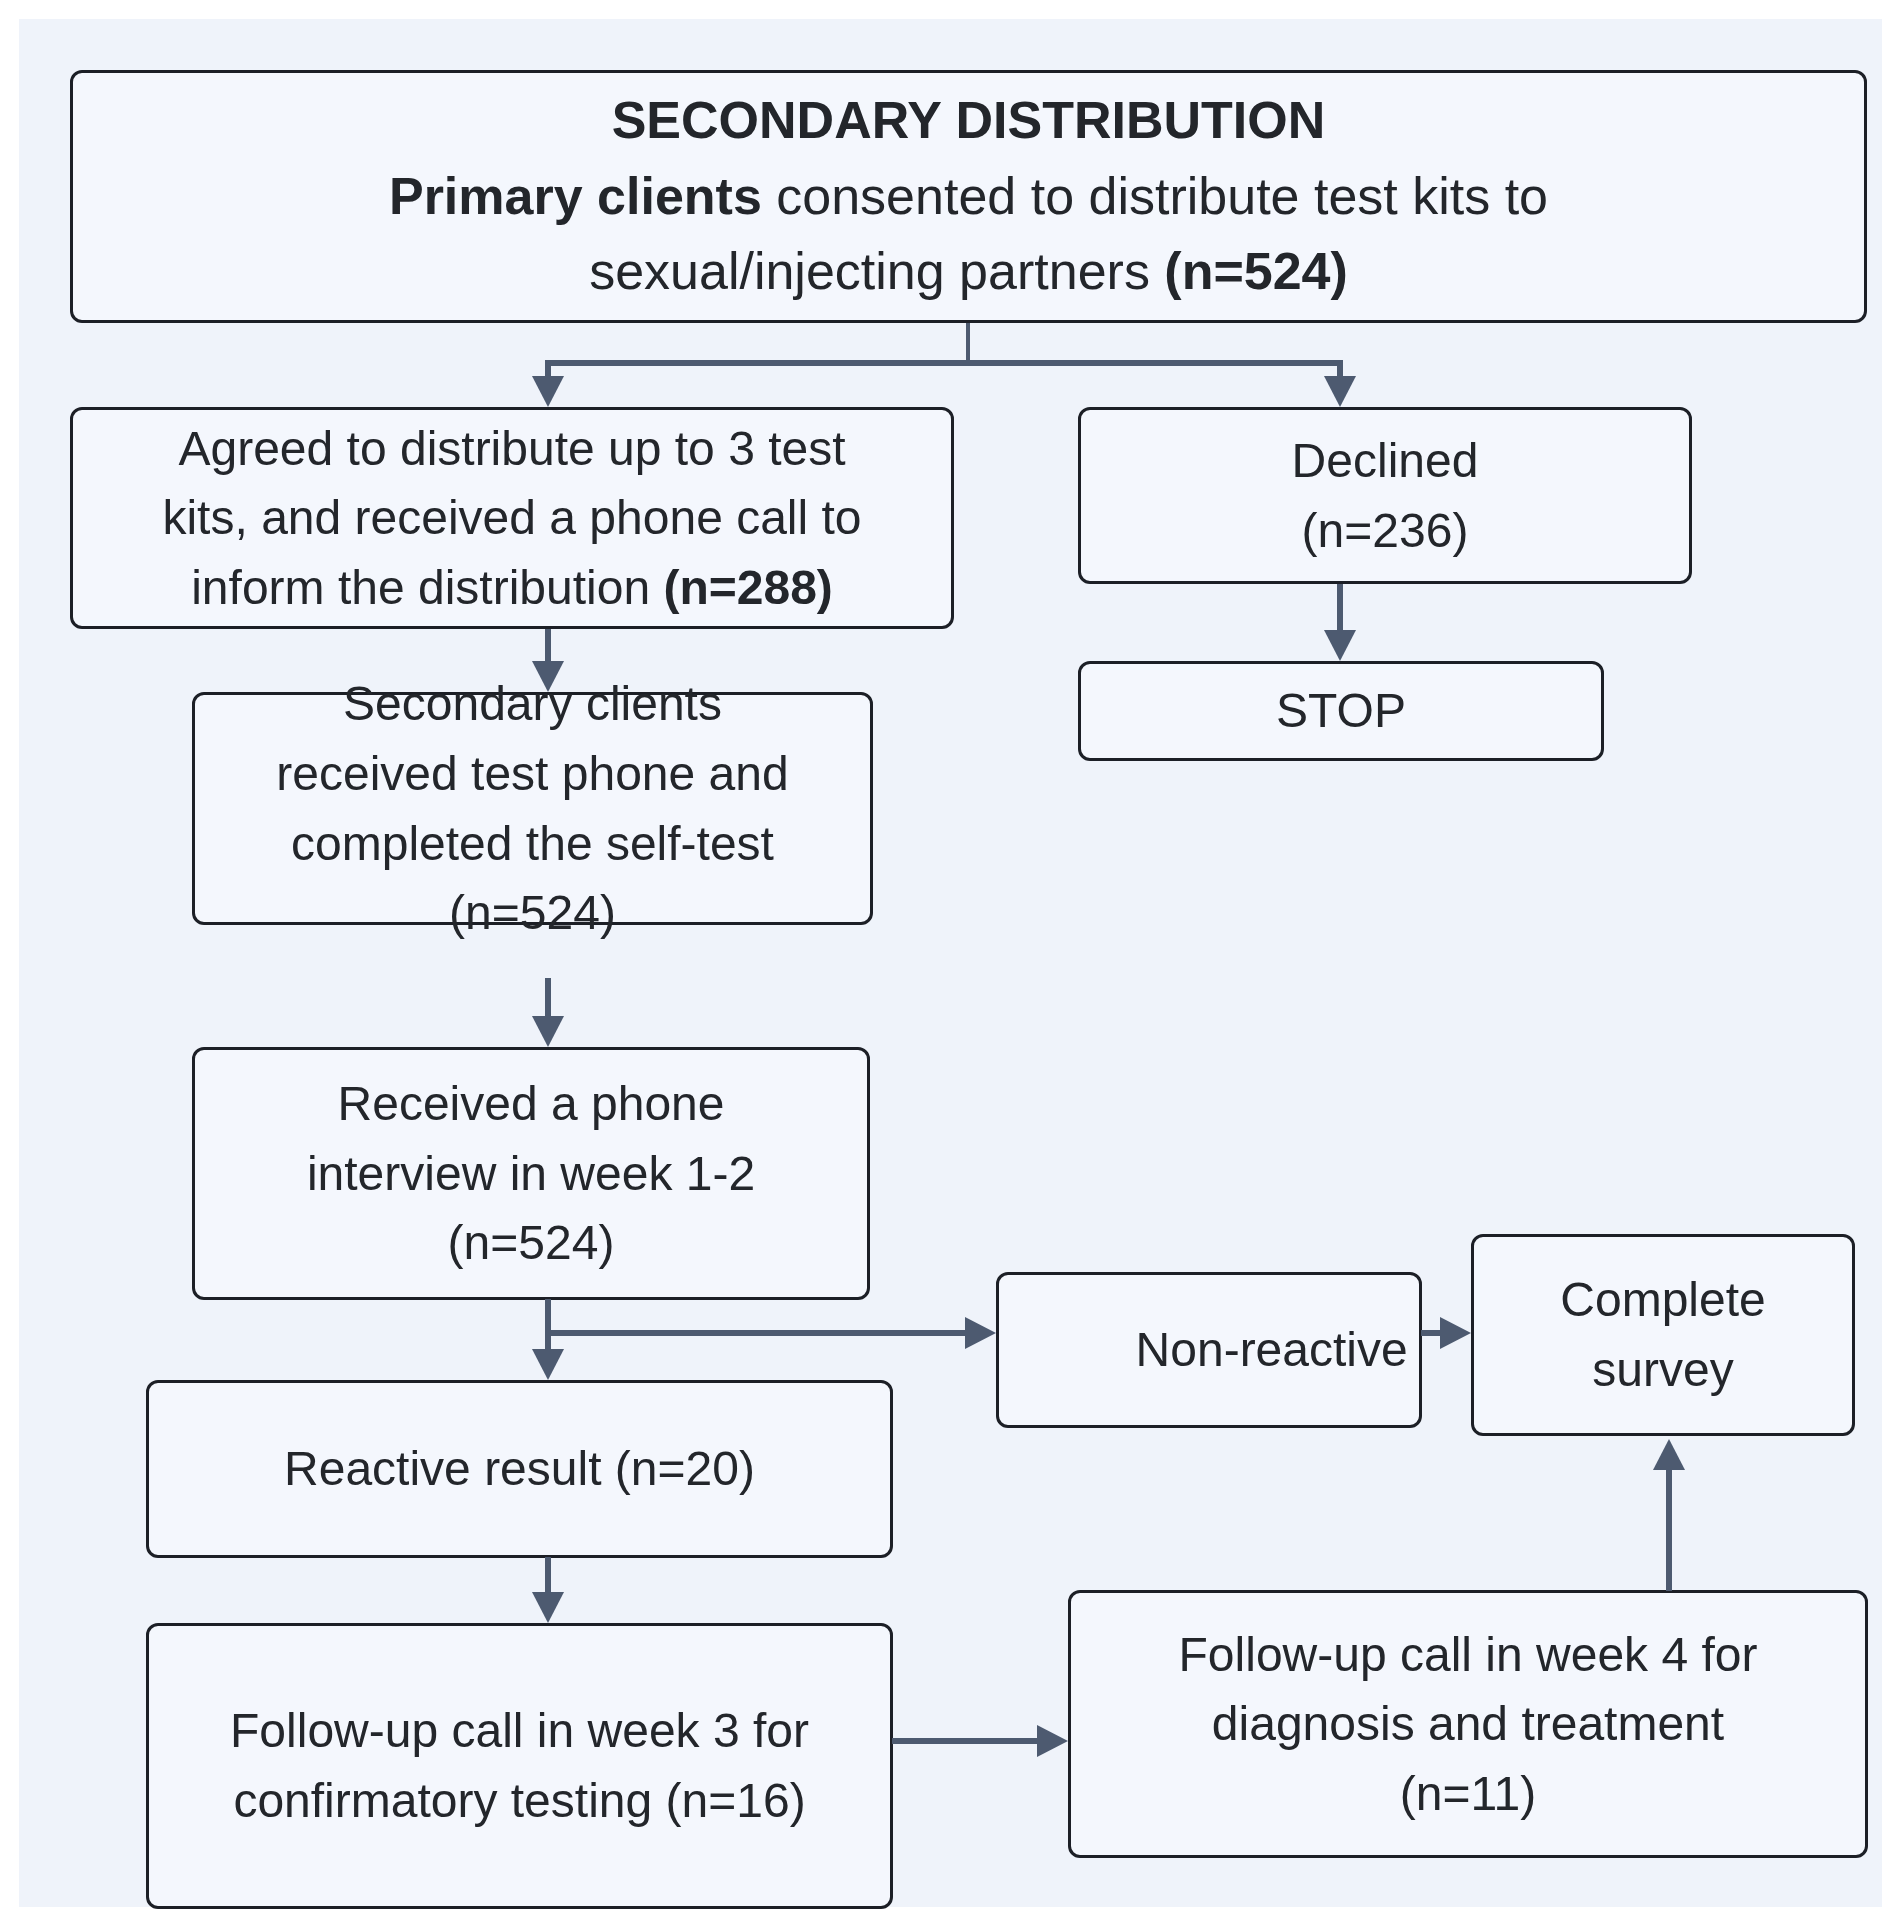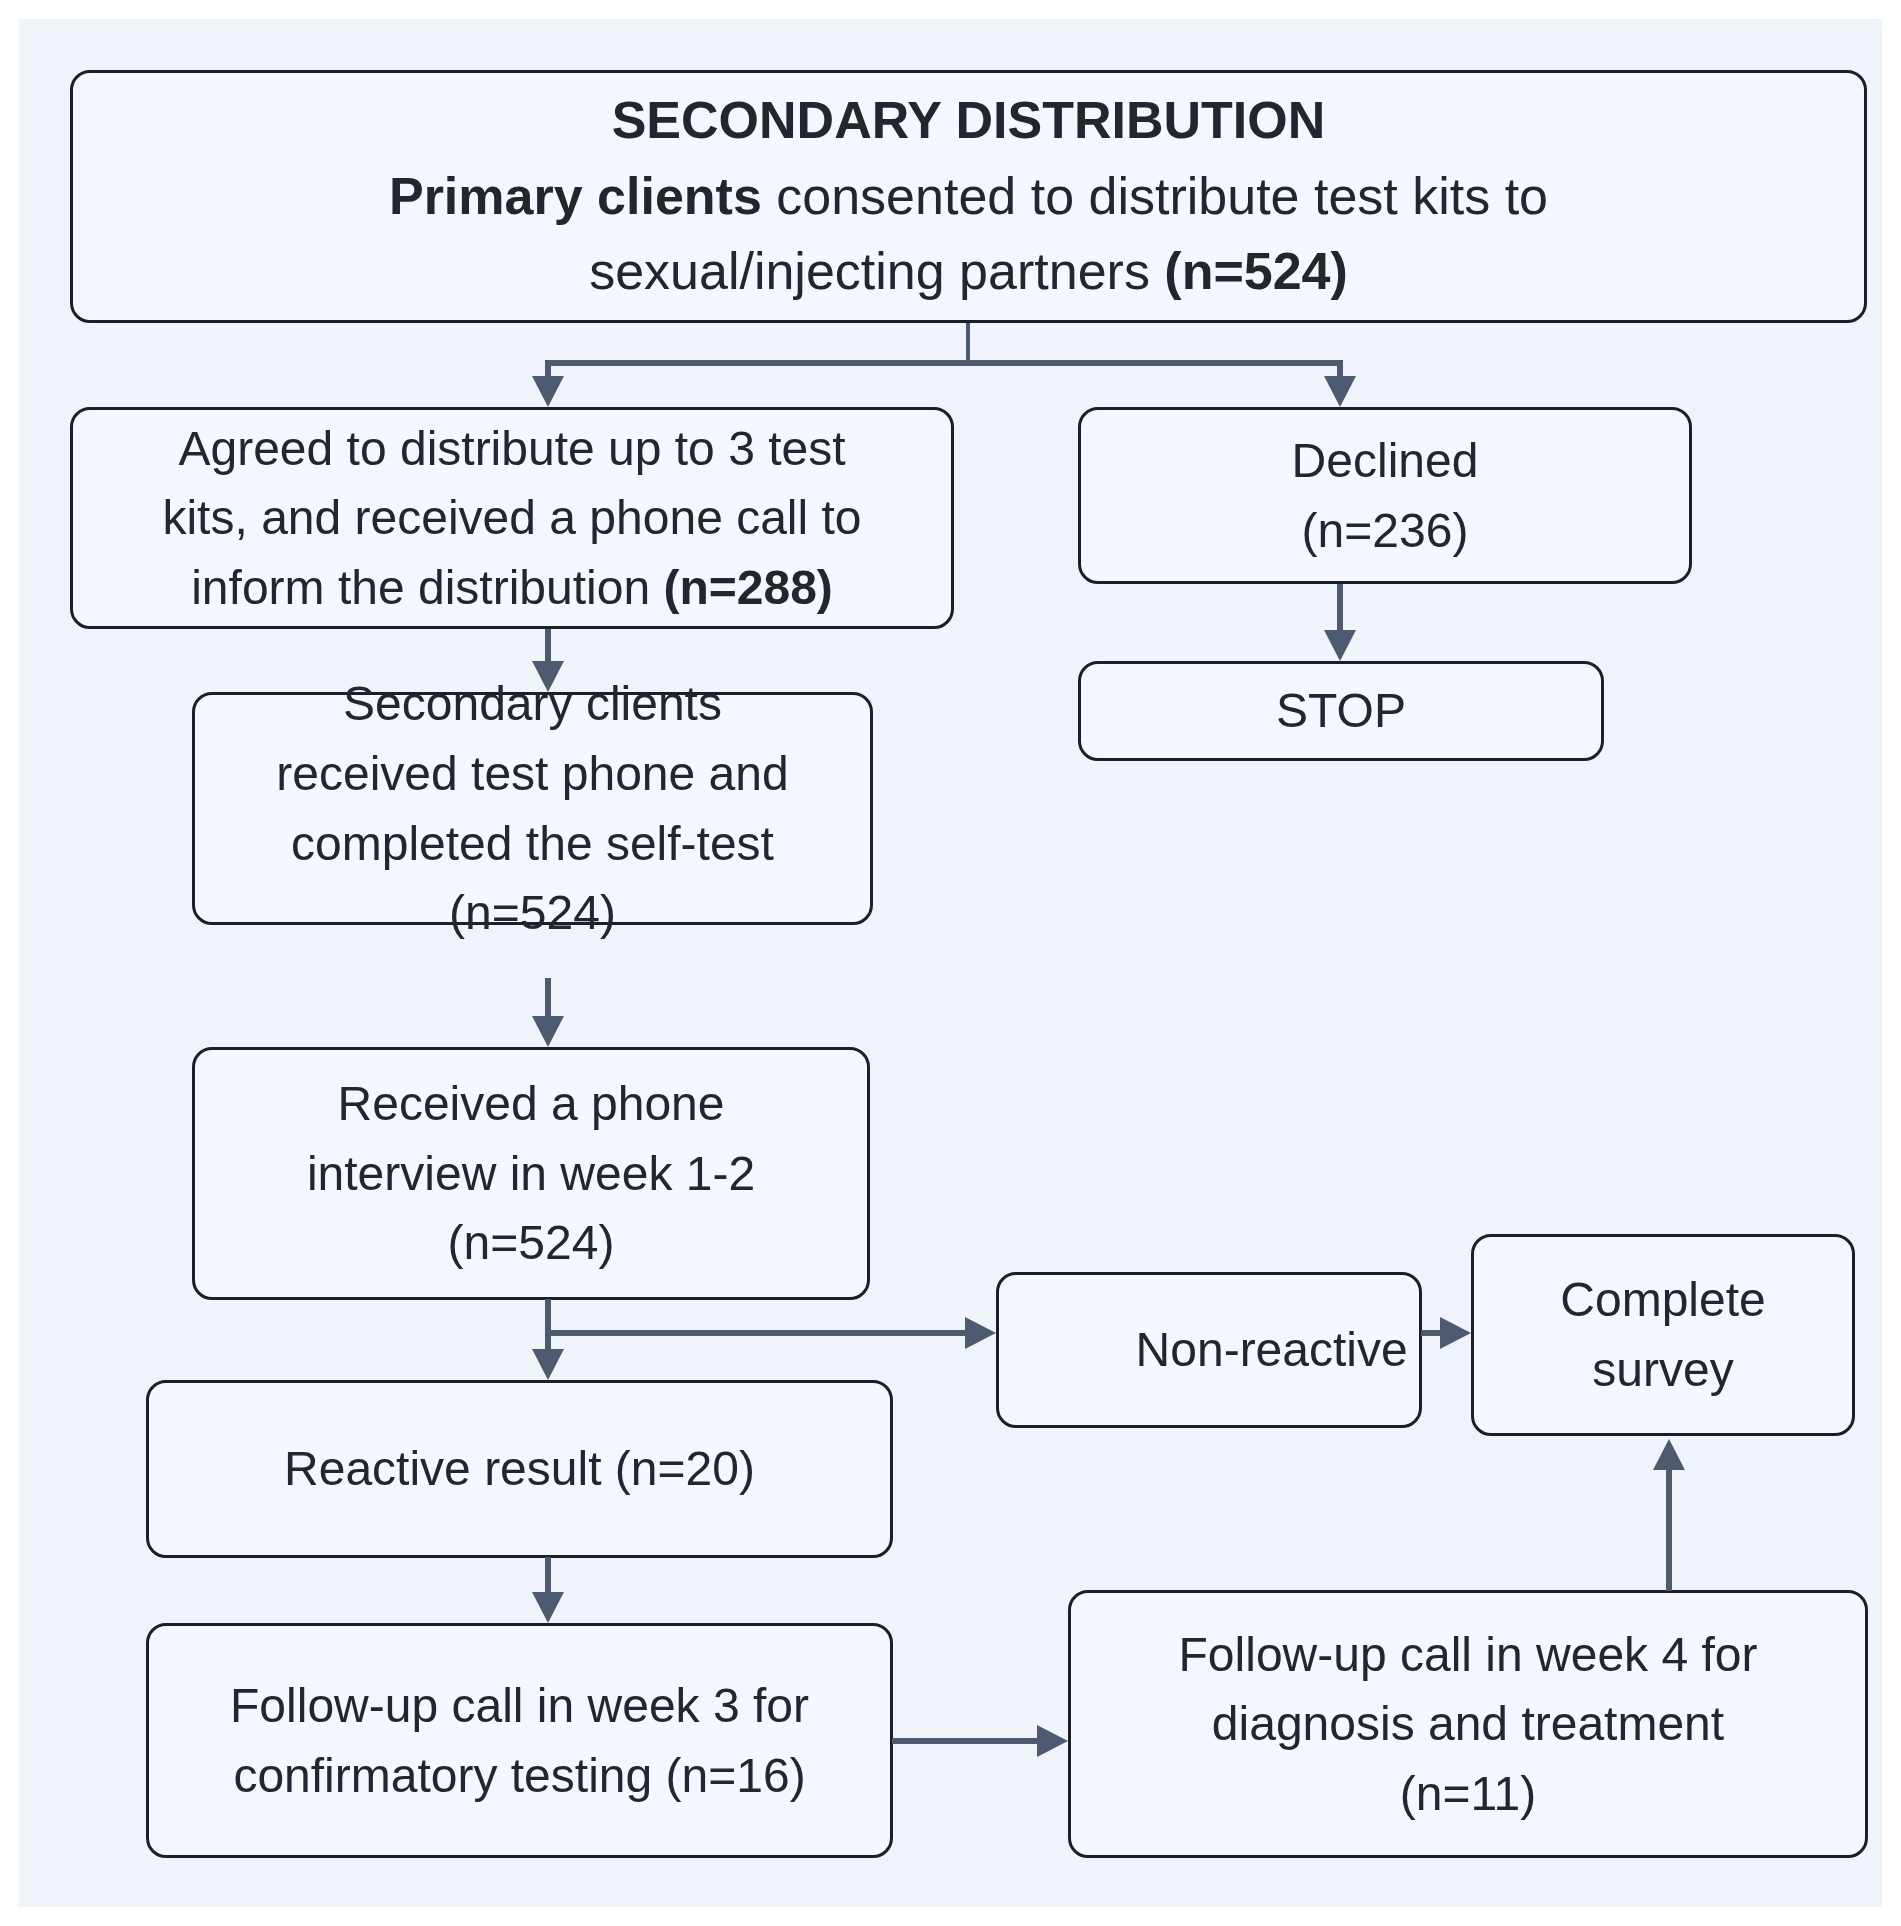--- a/index.html
+++ b/index.html
@@ -19,21 +19,21 @@
     position: absolute;
     left: 19px; top: 19px;
     width: 1863px; height: 1888px;
     background: #eff3fa;
   }
   .box {
     position: absolute;
     box-sizing: border-box;
     background: #f4f7fd;
     border: 3.5px solid #1c1f26;
-    border-radius: 20px;
+    border-radius: 12px;
     display: flex;
     flex-direction: column;
     justify-content: center;
     align-items: center;
     text-align: center;
     color: #23262b;
     font-size: 48px;
     line-height: 1.45;
     padding: 0 11.3px;
   }
@@ -110,21 +110,21 @@
 
   <div class="box" style="left:1471px; top:1234px; width:384px; height:202px;">
     <span class="ln">Complete</span>
     <span class="ln">survey</span>
   </div>
 
   <div class="box" style="left:146px; top:1380px; width:747px; height:178px;">
     <span class="ln">Reactive result (n=20)</span>
   </div>
 
-  <div class="box" style="left:146px; top:1623px; width:747px; height:235px;">
+  <div class="box" style="left:146px; top:1623px; width:747px; height:286px;">
     <span class="ln">Follow-up call in week 3 for</span>
     <span class="ln">confirmatory testing (n=16)</span>
   </div>
 
   <div class="box" style="left:1068px; top:1590px; width:800px; height:268px;">
     <span class="ln">Follow-up call in week 4 for</span>
     <span class="ln">diagnosis and treatment</span>
     <span class="ln">(n=11)</span>
   </div>
 

